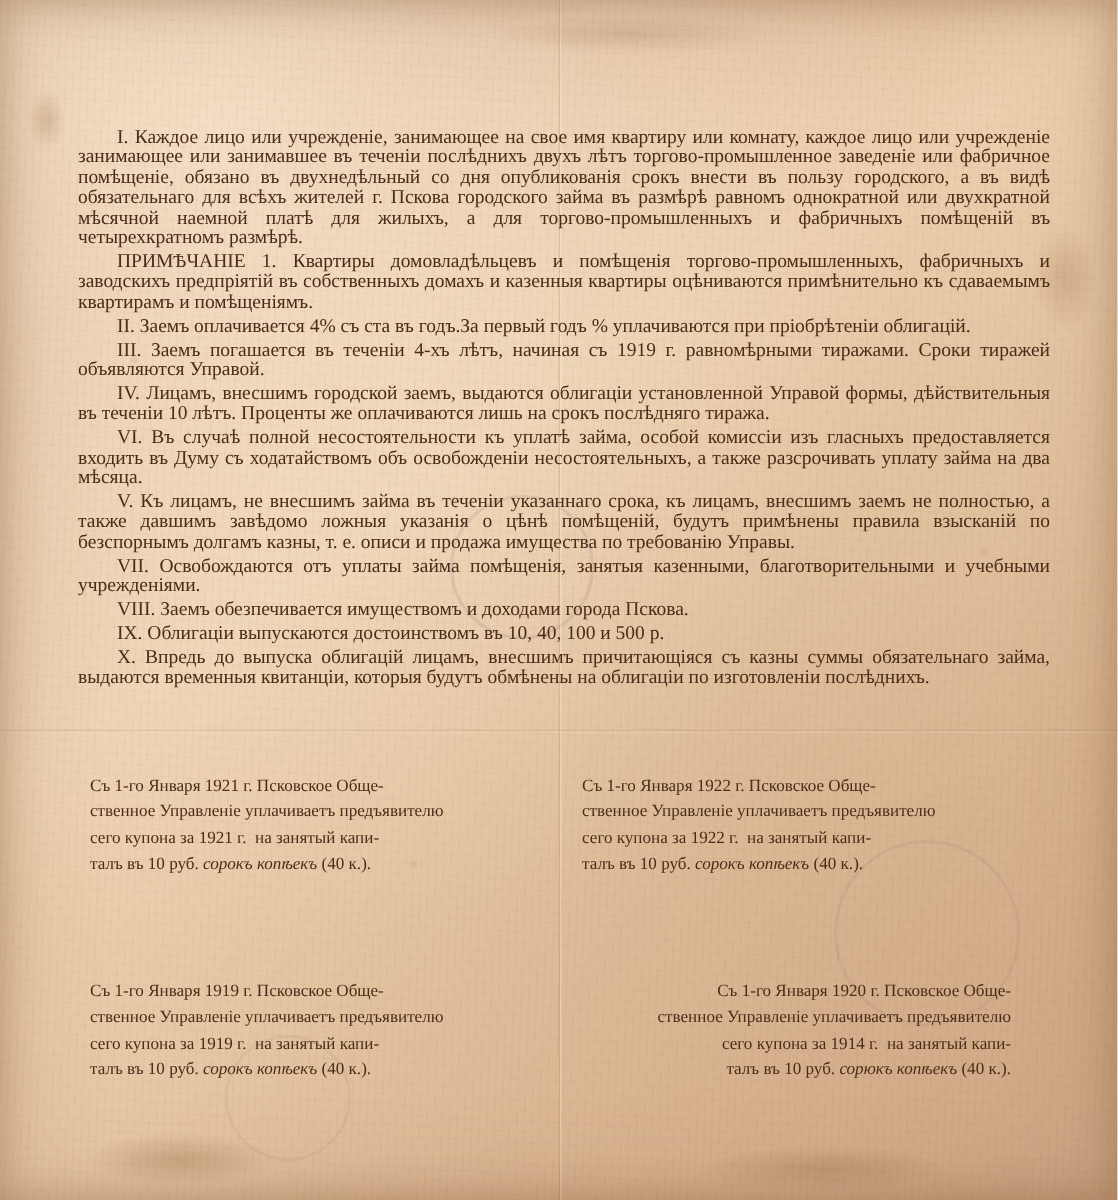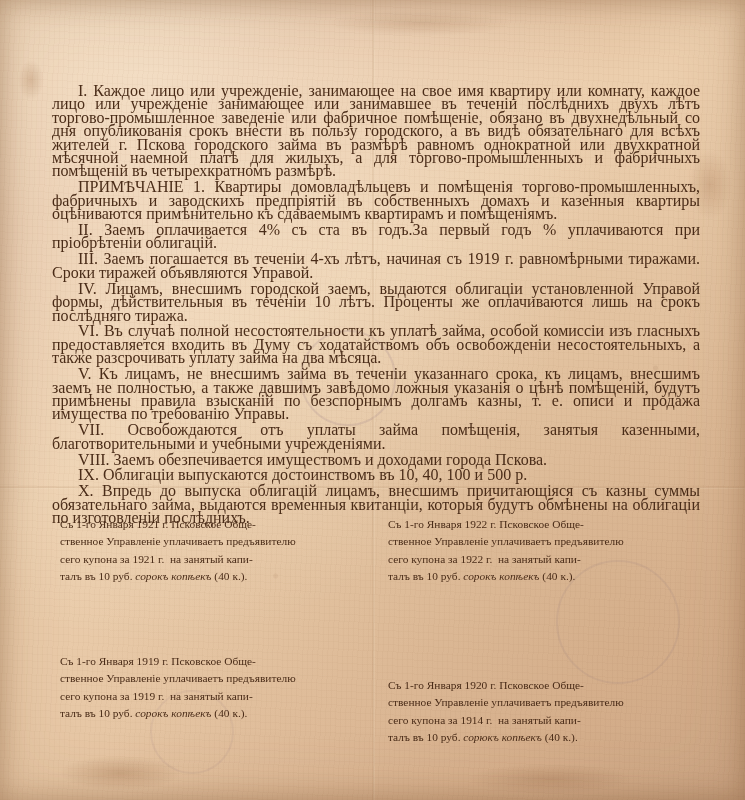--- a/index.html
+++ b/index.html
@@ -79,21 +79,21 @@
     pointer-events: none;
   }
 
   
   #terms {
     position: absolute;
     left: 52px;
     top: 84px;
     width: 648px;
     color: #4a2c18;
-    font-size: 16px;
+    font-size: 13px;
     line-height: 13.4px;
     text-align: justify;
   }
   #terms p {
     margin: 0 0 2.5px 0;
     text-indent: 26px;
   }
   #terms p.note {
     text-indent: 26px;
   }
@@ -105,21 +105,21 @@
     font-size: 11.4px;
     line-height: 17.4px;
     width: 286px;
   }
   .coupon .ln { white-space: nowrap; }
   .ital { font-style: italic; }
 
   #coupon-1921 { left: 60px;  top: 516px; font-family: Liberation Serif, serif; }
   #coupon-1922 { left: 388px; top: 516px; }
   #coupon-1919 { left: 60px;  top: 653px; }
-  #coupon-1920 { left: 388px; top: 677px; }
+  #coupon-1920 { left: 388px; top: 653px; text-align: right; }
 
   
   .spot {
     position: absolute;
     border-radius: 50%;
     pointer-events: none;
     mix-blend-mode: multiply;
   }
 </style>
 </head>

